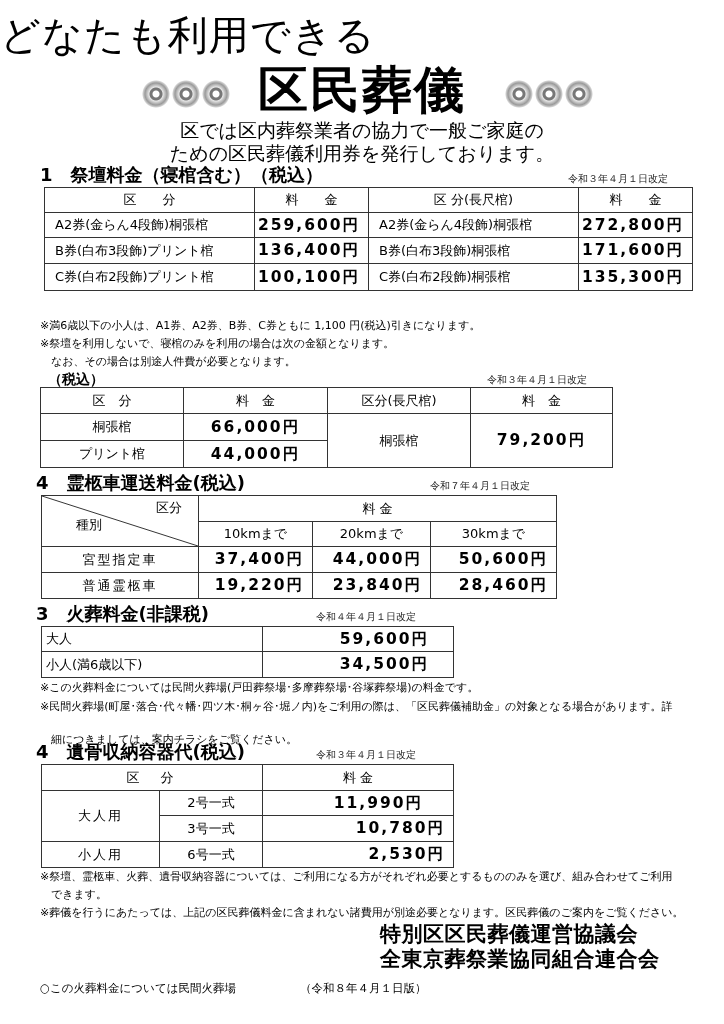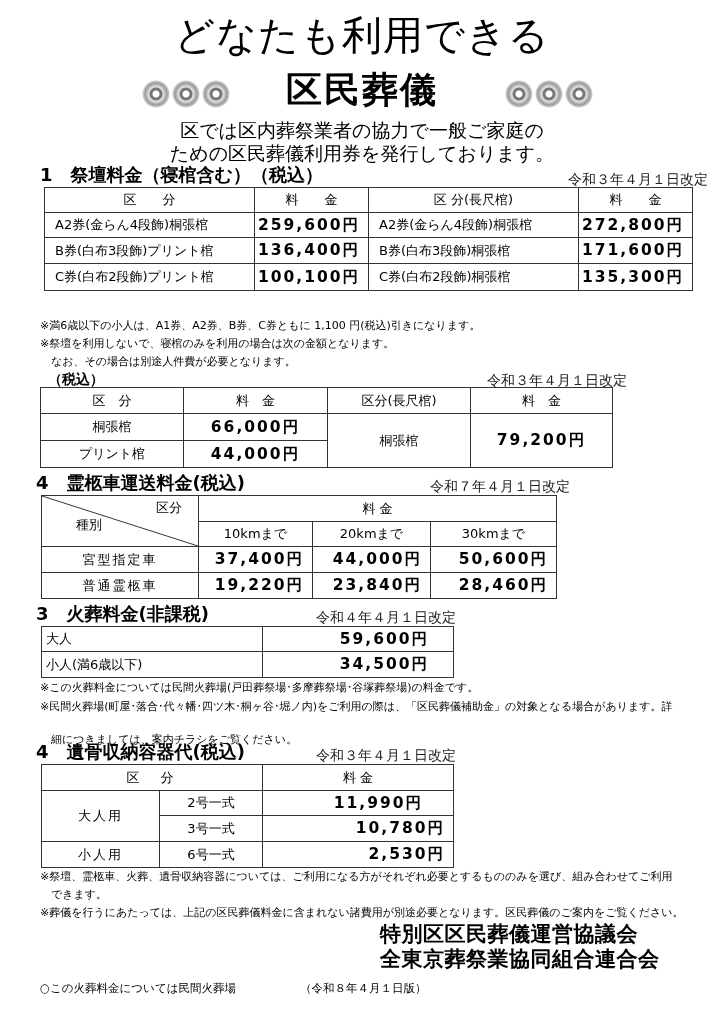--- a/index.html
+++ b/index.html
@@ -1,36 +1,36 @@
 <!DOCTYPE html>
 <html><head>
 <meta charset="utf-8">
 <style>
   html, body { margin:0; padding:0; background:#ffffff; }
   body { width:724px; height:1024px; position:relative; overflow:hidden; color:#000; font-family:"DejaVu Sans", sans-serif; }
   .abs { position:absolute; white-space:nowrap; }
-  .title1 { left:0; width:724px; top:12px; text-align:center; font-family:"DejaVu Serif", serif; font-size:40px; line-height:46px; letter-spacing:1px; }
-  .title2 { left:0; width:724px; top:62px; text-align:center; font-size:36px; font-weight:bold; line-height:56px; letter-spacing:2px; }
+  .title1 { left:0; width:724px; top:12px; font-family:"DejaVu Serif", serif; font-size:40px; line-height:46px; letter-spacing:1px; }
+  .title2 { left:0; width:724px; top:62px; text-align:center; font-size:50px; font-weight:bold; line-height:56px; letter-spacing:2px; }
   .flowers { top:80px; height:28px; display:flex; gap:2px; }
   .flower { width:28px; height:28px; border-radius:50%; position:relative;
     background: radial-gradient(circle at 50% 50%, #ffffff 0 3px, #777 4px 6px, #e6e6e6 7px, #9a9a9a 11px, #cfcfcf 13px, transparent 14px); }
   .flower::before { content:""; position:absolute; inset:0; border-radius:50%;
     background:
       radial-gradient(circle at 50% 8%, #bbb 0 5px, transparent 6px),
       radial-gradient(circle at 50% 92%, #bbb 0 5px, transparent 6px),
       radial-gradient(circle at 8% 50%, #bbb 0 5px, transparent 6px),
       radial-gradient(circle at 92% 50%, #bbb 0 5px, transparent 6px),
       radial-gradient(circle at 20% 20%, #c8c8c8 0 5px, transparent 6px),
       radial-gradient(circle at 80% 20%, #c8c8c8 0 5px, transparent 6px),
       radial-gradient(circle at 20% 80%, #c8c8c8 0 5px, transparent 6px),
       radial-gradient(circle at 80% 80%, #c8c8c8 0 5px, transparent 6px);
     z-index:-1; }
   .intro { left:0; width:724px; text-align:center; font-family:"DejaVu Serif", serif; font-size:19px; line-height:24px; }
   .sec-h { font-size:18px; font-weight:bold; line-height:22px; }
-  .rev { font-family:"DejaVu Serif", serif; font-size:14px; line-height:14px; color:#222; }
+  .rev { font-family:"DejaVu Serif", serif; font-size:10px; line-height:14px; color:#222; }
   .note { font-size:11px; line-height:16px; }
   table { position:absolute; border-collapse:collapse; table-layout:fixed; }
   td, th { border:1.5px solid #333; padding:0; font-weight:normal; font-size:13px; text-align:center; vertical-align:middle; overflow:hidden; white-space:nowrap; }
   td.left { text-align:left; padding-left:10px; }
   td.price { font-size:15.5px; font-weight:bold; letter-spacing:2px; text-align:right; padding-right:8px; }
   td.price-c { font-size:15.5px; font-weight:bold; letter-spacing:2px; text-align:center; }
   .diag { position:relative; }
   .diag svg { position:absolute; left:0; top:0; width:100%; height:100%; }
   .diag .tr { position:absolute; right:16px; top:3px; font-size:13px;padding-left:38px; }
   .diag .bl { position:absolute; left:10px; bottom:12px; font-size:13px;margin-left:24px; }

